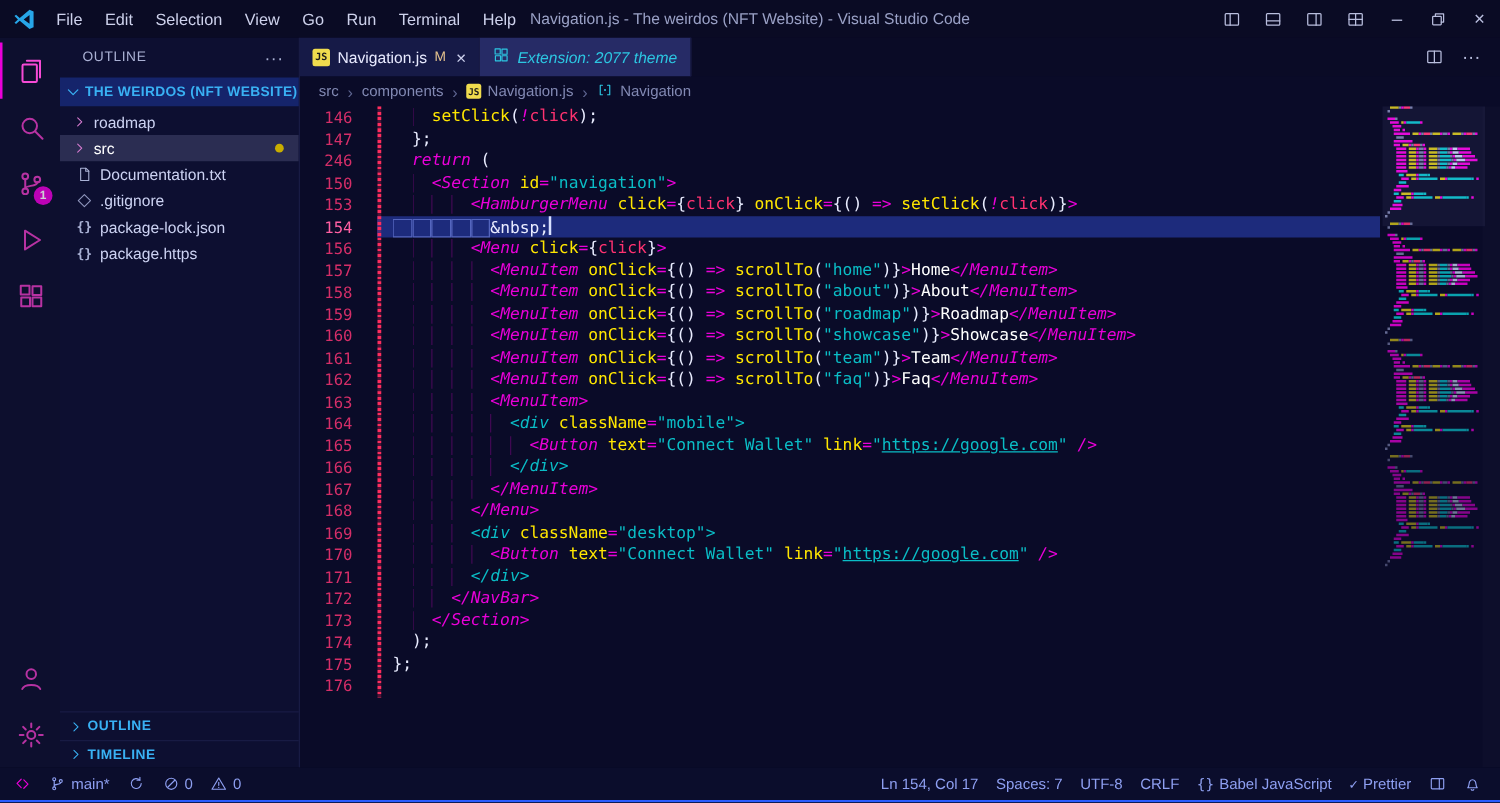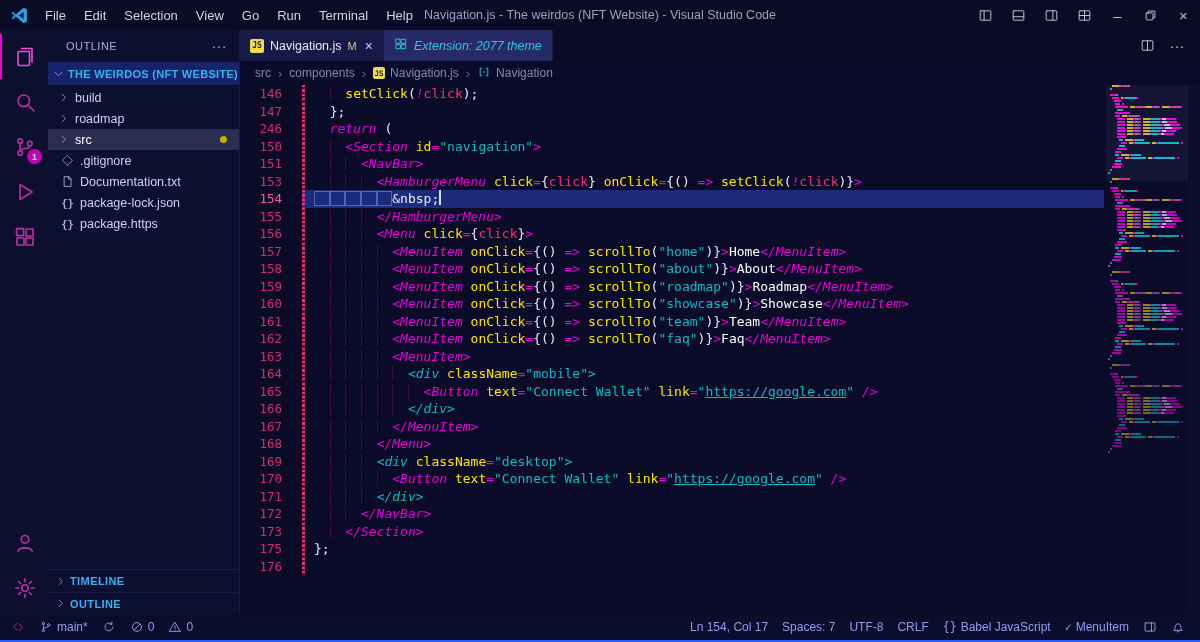--- a/index.html
+++ b/index.html
@@ -284,89 +284,79 @@
       </div>
       <div class="tree">
           <div class="tree-item">
             <span class="chev">
               <span class="icon">
                 <svg viewBox="0 0 24 24" fill="none" stroke="currentColor" stroke-width="1.6" stroke-linecap="round" stroke-linejoin="round">
                   <path d="M9.5 6l6 6-6 6"></path>
                 </svg>
               </span>
             </span>
-            <span class="tree-label">build</span>
-          </div>
-          <div class="tree-item">
-            <span class="chev">
-              <span class="icon">
-                <svg viewBox="0 0 24 24" fill="none" stroke="currentColor" stroke-width="1.6" stroke-linecap="round" stroke-linejoin="round">
-                  <path d="M9.5 6l6 6-6 6"></path>
-                </svg>
-              </span>
-            </span>
             <span class="tree-label">roadmap</span>
           </div>
           <div class="tree-item selected">
             <span class="chev">
               <span class="icon">
                 <svg viewBox="0 0 24 24" fill="none" stroke="currentColor" stroke-width="1.6" stroke-linecap="round" stroke-linejoin="round">
                   <path d="M9.5 6l6 6-6 6"></path>
                 </svg>
               </span>
             </span>
             <span class="tree-label">src</span>
             <span class="dot"></span>
           </div>
           <div class="tree-item">
-            <span class="icon ficon git">
-              <svg viewBox="0 0 24 24" fill="none" stroke="currentColor" stroke-width="1.6" stroke-linecap="round" stroke-linejoin="round">
-                <path d="M12 3l9 9-9 9-9-9z"></path>
-              </svg>
-            </span>
-            <span class="tree-label">.gitignore</span>
-          </div>
-          <div class="tree-item">
             <span class="icon ficon file">
               <svg viewBox="0 0 24 24" fill="none" stroke="currentColor" stroke-width="1.6" stroke-linecap="round" stroke-linejoin="round">
                 <path d="M6.5 3h8l4 4v14h-12z"></path>
                 <path d="M14 3v4.5h4.5"></path>
               </svg>
             </span>
             <span class="tree-label">Documentation.txt</span>
+          </div>
+          <div class="tree-item">
+            <span class="icon ficon git">
+              <svg viewBox="0 0 24 24" fill="none" stroke="currentColor" stroke-width="1.6" stroke-linecap="round" stroke-linejoin="round">
+                <path d="M12 3l9 9-9 9-9-9z"></path>
+              </svg>
+            </span>
+            <span class="tree-label">.gitignore</span>
           </div>
           <div class="tree-item">
             <span class="icon ficon json txticon">{}</span>
             <span class="tree-label">package-lock.json</span>
           </div>
           <div class="tree-item">
             <span class="icon ficon json txticon">{}</span>
             <span class="tree-label">package.https</span>
           </div>
         </div>
       <div class="panels">
           <div class="panel-row">
             <span class="chev">
               <span class="icon">
                 <svg viewBox="0 0 24 24" fill="none" stroke="currentColor" stroke-width="1.6" stroke-linecap="round" stroke-linejoin="round">
                   <path d="M9.5 6l6 6-6 6"></path>
                 </svg>
               </span>
             </span>
-            <span>TIMELINE</span>
+            <span>OUTLINE</span>
           </div>
           <div class="panel-row">
             <span class="chev">
               <span class="icon">
                 <svg viewBox="0 0 24 24" fill="none" stroke="currentColor" stroke-width="1.6" stroke-linecap="round" stroke-linejoin="round">
                   <path d="M9.5 6l6 6-6 6"></path>
                 </svg>
               </span>
             </span>
-            <span>OUTLINE</span>
+            <span>TIMELINE</span>
           </div>
         </div>
     </div>
 
     <div class="editor">
       <div class="tabbar">
         <div class="tabs">
             <div class="tab active">
               <span class="js-badge">JS</span>
               <span class="tab-label">Navigation.js</span>
@@ -422,42 +412,41 @@
               </span></span>
             <span>Navigation</span>
           </span>
         </div>
       <div class="codearea">
         <div class="code-lines">
             <div class="line"><span class="ln">146</span><span class="gmark"></span><span class="content"><span class="g">  </span><span class="g">  </span><span class="tok-a">setClick</span><span class="tok-p">(</span><span class="tok-k">!</span><span class="tok-v">click</span><span class="tok-p">);</span></span></div>
             <div class="line"><span class="ln">147</span><span class="gmark"></span><span class="content"><span class="g">  </span><span class="tok-p">};</span></span></div>
             <div class="line"><span class="ln">246</span><span class="gmark"></span><span class="content"><span class="g">  </span><span class="tok-k">return</span><span class="tok-p"> (</span></span></div>
             <div class="line"><span class="ln">150</span><span class="gmark"></span><span class="content"><span class="g">  </span><span class="g">  </span><span class="tok-t">&lt;Section</span><span class="tok-p"> </span><span class="tok-a">id</span><span class="tok-k">=</span><span class="tok-s">"navigation"</span><span class="tok-t">&gt;</span></span></div>
-            <div class="line"><span class="ln">151</span><span class="gmark"></span><span class="content"><span class="g">  </span><span class="g">  </span><span class="g">  </span><span class="tok-t">&lt;NavBar&gt;</span></span></div>
             <div class="line"><span class="ln">153</span><span class="gmark"></span><span class="content"><span class="g">  </span><span class="g">  </span><span class="g">  </span><span class="g">  </span><span class="tok-t">&lt;HamburgerMenu</span><span class="tok-p"> </span><span class="tok-a">click</span><span class="tok-k">=</span><span class="tok-p">{</span><span class="tok-v">click</span><span class="tok-p">} </span><span class="tok-a">onClick</span><span class="tok-k">=</span><span class="tok-p">{() </span><span class="tok-k">=&gt;</span><span class="tok-p"> </span><span class="tok-a">setClick</span><span class="tok-p">(</span><span class="tok-k">!</span><span class="tok-v">click</span><span class="tok-p">)}</span><span class="tok-t">&gt;</span></span></div>
             <div class="line active"><span class="ln">154</span><span class="gmark"></span><span class="content"><span class="g">  </span><span class="g">  </span><span class="g">  </span><span class="g">  </span><span class="g">  </span><span class="tok-p">&amp;nbsp;</span><span class="cursor"></span></span></div>
-            <div class="line"><span class="ln">155</span><span class="gmark"></span><span class="content"><span class="g">  </span><span class="g">  </span><span class="g">  </span><span class="g">  </span><span class="tok-t">&lt;/HamburgerMenu&gt;</span></span></div>
             <div class="line"><span class="ln">156</span><span class="gmark"></span><span class="content"><span class="g">  </span><span class="g">  </span><span class="g">  </span><span class="g">  </span><span class="tok-t">&lt;Menu</span><span class="tok-p"> </span><span class="tok-a">click</span><span class="tok-k">=</span><span class="tok-p">{</span><span class="tok-v">click</span><span class="tok-p">}</span><span class="tok-t">&gt;</span></span></div>
             <div class="line"><span class="ln">157</span><span class="gmark"></span><span class="content"><span class="g">  </span><span class="g">  </span><span class="g">  </span><span class="g">  </span><span class="g">  </span><span class="tok-t">&lt;MenuItem</span><span class="tok-p"> </span><span class="tok-a">onClick</span><span class="tok-k">=</span><span class="tok-p">{() </span><span class="tok-k">=&gt;</span><span class="tok-p"> </span><span class="tok-a">scrollTo</span><span class="tok-p">(</span><span class="tok-s">"home"</span><span class="tok-p">)}</span><span class="tok-t">&gt;</span><span class="tok-x">Home</span><span class="tok-t">&lt;/MenuItem&gt;</span></span></div>
             <div class="line"><span class="ln">158</span><span class="gmark"></span><span class="content"><span class="g">  </span><span class="g">  </span><span class="g">  </span><span class="g">  </span><span class="g">  </span><span class="tok-t">&lt;MenuItem</span><span class="tok-p"> </span><span class="tok-a">onClick</span><span class="tok-k">=</span><span class="tok-p">{() </span><span class="tok-k">=&gt;</span><span class="tok-p"> </span><span class="tok-a">scrollTo</span><span class="tok-p">(</span><span class="tok-s">"about"</span><span class="tok-p">)}</span><span class="tok-t">&gt;</span><span class="tok-x">About</span><span class="tok-t">&lt;/MenuItem&gt;</span></span></div>
             <div class="line"><span class="ln">159</span><span class="gmark"></span><span class="content"><span class="g">  </span><span class="g">  </span><span class="g">  </span><span class="g">  </span><span class="g">  </span><span class="tok-t">&lt;MenuItem</span><span class="tok-p"> </span><span class="tok-a">onClick</span><span class="tok-k">=</span><span class="tok-p">{() </span><span class="tok-k">=&gt;</span><span class="tok-p"> </span><span class="tok-a">scrollTo</span><span class="tok-p">(</span><span class="tok-s">"roadmap"</span><span class="tok-p">)}</span><span class="tok-t">&gt;</span><span class="tok-x">Roadmap</span><span class="tok-t">&lt;/MenuItem&gt;</span></span></div>
             <div class="line"><span class="ln">160</span><span class="gmark"></span><span class="content"><span class="g">  </span><span class="g">  </span><span class="g">  </span><span class="g">  </span><span class="g">  </span><span class="tok-t">&lt;MenuItem</span><span class="tok-p"> </span><span class="tok-a">onClick</span><span class="tok-k">=</span><span class="tok-p">{() </span><span class="tok-k">=&gt;</span><span class="tok-p"> </span><span class="tok-a">scrollTo</span><span class="tok-p">(</span><span class="tok-s">"showcase"</span><span class="tok-p">)}</span><span class="tok-t">&gt;</span><span class="tok-x">Showcase</span><span class="tok-t">&lt;/MenuItem&gt;</span></span></div>
             <div class="line"><span class="ln">161</span><span class="gmark"></span><span class="content"><span class="g">  </span><span class="g">  </span><span class="g">  </span><span class="g">  </span><span class="g">  </span><span class="tok-t">&lt;MenuItem</span><span class="tok-p"> </span><span class="tok-a">onClick</span><span class="tok-k">=</span><span class="tok-p">{() </span><span class="tok-k">=&gt;</span><span class="tok-p"> </span><span class="tok-a">scrollTo</span><span class="tok-p">(</span><span class="tok-s">"team"</span><span class="tok-p">)}</span><span class="tok-t">&gt;</span><span class="tok-x">Team</span><span class="tok-t">&lt;/MenuItem&gt;</span></span></div>
             <div class="line"><span class="ln">162</span><span class="gmark"></span><span class="content"><span class="g">  </span><span class="g">  </span><span class="g">  </span><span class="g">  </span><span class="g">  </span><span class="tok-t">&lt;MenuItem</span><span class="tok-p"> </span><span class="tok-a">onClick</span><span class="tok-k">=</span><span class="tok-p">{() </span><span class="tok-k">=&gt;</span><span class="tok-p"> </span><span class="tok-a">scrollTo</span><span class="tok-p">(</span><span class="tok-s">"faq"</span><span class="tok-p">)}</span><span class="tok-t">&gt;</span><span class="tok-x">Faq</span><span class="tok-t">&lt;/MenuItem&gt;</span></span></div>
             <div class="line"><span class="ln">163</span><span class="gmark"></span><span class="content"><span class="g">  </span><span class="g">  </span><span class="g">  </span><span class="g">  </span><span class="g">  </span><span class="tok-t">&lt;MenuItem&gt;</span></span></div>
             <div class="line"><span class="ln">164</span><span class="gmark"></span><span class="content"><span class="g">  </span><span class="g">  </span><span class="g">  </span><span class="g">  </span><span class="g">  </span><span class="g">  </span><span class="tok-d">&lt;div</span><span class="tok-p"> </span><span class="tok-a">className</span><span class="tok-k">=</span><span class="tok-s">"mobile"</span><span class="tok-d">&gt;</span></span></div>
             <div class="line"><span class="ln">165</span><span class="gmark"></span><span class="content"><span class="g">  </span><span class="g">  </span><span class="g">  </span><span class="g">  </span><span class="g">  </span><span class="g">  </span><span class="g">  </span><span class="tok-t">&lt;Button</span><span class="tok-p"> </span><span class="tok-a">text</span><span class="tok-k">=</span><span class="tok-s">"Connect Wallet"</span><span class="tok-p"> </span><span class="tok-a">link</span><span class="tok-k">=</span><span class="tok-s">"</span><span class="tok-l">https://google.com</span><span class="tok-s">"</span><span class="tok-p"> </span><span class="tok-t">/&gt;</span></span></div>
             <div class="line"><span class="ln">166</span><span class="gmark"></span><span class="content"><span class="g">  </span><span class="g">  </span><span class="g">  </span><span class="g">  </span><span class="g">  </span><span class="g">  </span><span class="tok-d">&lt;/div&gt;</span></span></div>
             <div class="line"><span class="ln">167</span><span class="gmark"></span><span class="content"><span class="g">  </span><span class="g">  </span><span class="g">  </span><span class="g">  </span><span class="g">  </span><span class="tok-t">&lt;/MenuItem&gt;</span></span></div>
             <div class="line"><span class="ln">168</span><span class="gmark"></span><span class="content"><span class="g">  </span><span class="g">  </span><span class="g">  </span><span class="g">  </span><span class="tok-t">&lt;/Menu&gt;</span></span></div>
             <div class="line"><span class="ln">169</span><span class="gmark"></span><span class="content"><span class="g">  </span><span class="g">  </span><span class="g">  </span><span class="g">  </span><span class="tok-d">&lt;div</span><span class="tok-p"> </span><span class="tok-a">className</span><span class="tok-k">=</span><span class="tok-s">"desktop"</span><span class="tok-d">&gt;</span></span></div>
             <div class="line"><span class="ln">170</span><span class="gmark"></span><span class="content"><span class="g">  </span><span class="g">  </span><span class="g">  </span><span class="g">  </span><span class="g">  </span><span class="tok-t">&lt;Button</span><span class="tok-p"> </span><span class="tok-a">text</span><span class="tok-k">=</span><span class="tok-s">"Connect Wallet"</span><span class="tok-p"> </span><span class="tok-a">link</span><span class="tok-k">=</span><span class="tok-s">"</span><span class="tok-l">https://google.com</span><span class="tok-s">"</span><span class="tok-p"> </span><span class="tok-t">/&gt;</span></span></div>
             <div class="line"><span class="ln">171</span><span class="gmark"></span><span class="content"><span class="g">  </span><span class="g">  </span><span class="g">  </span><span class="g">  </span><span class="tok-d">&lt;/div&gt;</span></span></div>
             <div class="line"><span class="ln">172</span><span class="gmark"></span><span class="content"><span class="g">  </span><span class="g">  </span><span class="g">  </span><span class="tok-t">&lt;/NavBar&gt;</span></span></div>
             <div class="line"><span class="ln">173</span><span class="gmark"></span><span class="content"><span class="g">  </span><span class="g">  </span><span class="tok-t">&lt;/Section&gt;</span></span></div>
+            <div class="line"><span class="ln">174</span><span class="gmark"></span><span class="content"><span class="g">  </span><span class="tok-p">);</span></span></div>
             <div class="line"><span class="ln">175</span><span class="gmark"></span><span class="content"><span class="tok-p">};</span></span></div>
             <div class="line"><span class="ln">176</span><span class="gmark"></span><span class="content"></span></div>
           </div>
         <div class="minimap">
             <div class="mm-slider"></div>
             <div class="mm-line" style="opacity: 1;">
               <span class="mm-seg" style="width: 4px;"></span>
               <span class="mm-seg" style="width: 7px; background: rgb(205, 190, 24);"></span>
               <span class="mm-seg" style="width: 2px; background: rgb(118, 124, 166);"></span>
               <span class="mm-seg" style="width: 2px; background: rgb(234, 0, 217);"></span>
@@ -1581,21 +1570,21 @@
         </div>
         <div class="sb-item">
           <span>CRLF</span>
         </div>
         <div class="sb-item">
           <span class="icon txticon">{}</span>
           <span>Babel JavaScript</span>
         </div>
         <div class="sb-item">
           <span class="icon txticon">✓</span>
-          <span>MenuItem</span>
+          <span>Prettier</span>
         </div>
         <div class="sb-item">
           <span class="icon">
             <svg viewBox="0 0 24 24" fill="none" stroke="currentColor" stroke-width="1.6" stroke-linecap="round" stroke-linejoin="round">
               <rect x="3.5" y="5" width="17" height="14" rx="1.2"></rect>
               <path d="M14.5 5v14"></path>
             </svg>
           </span>
         </div>
         <div class="sb-item">

